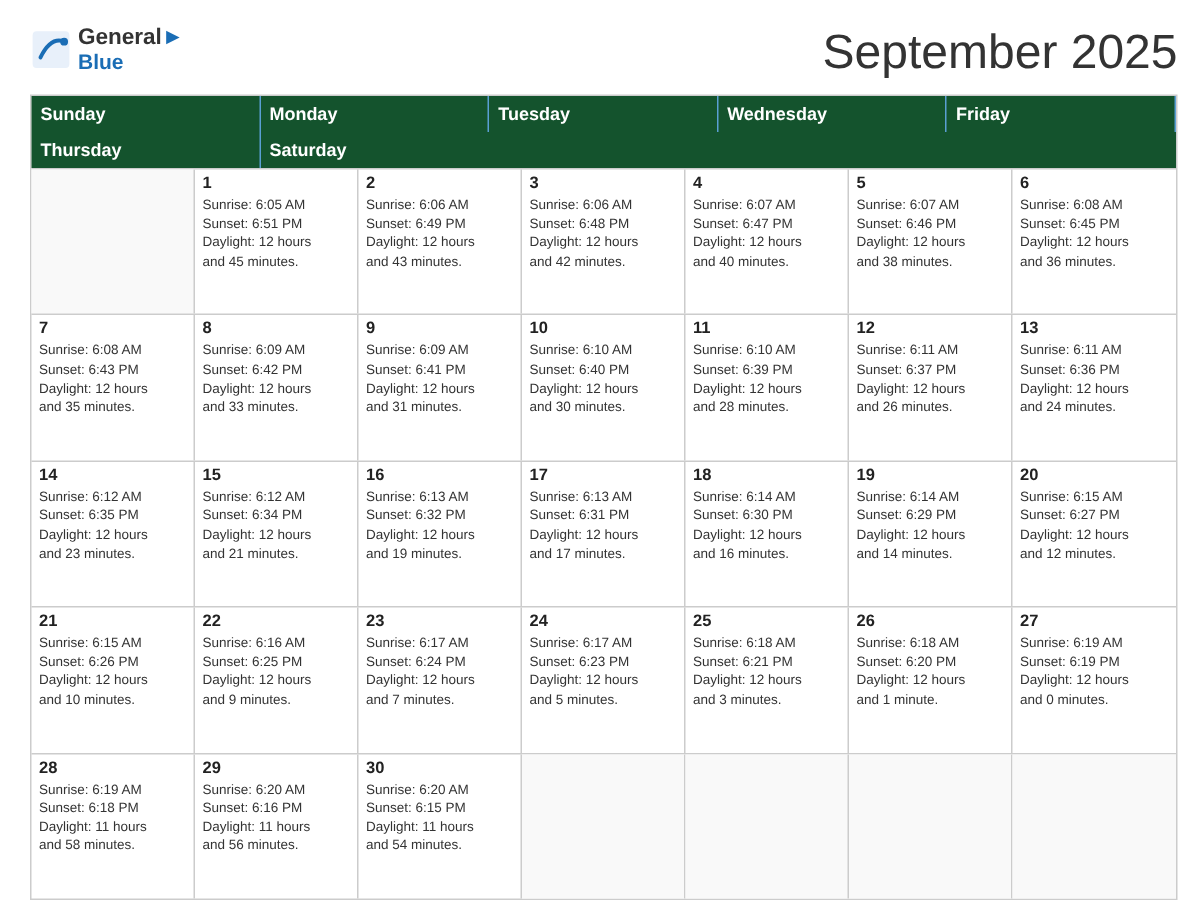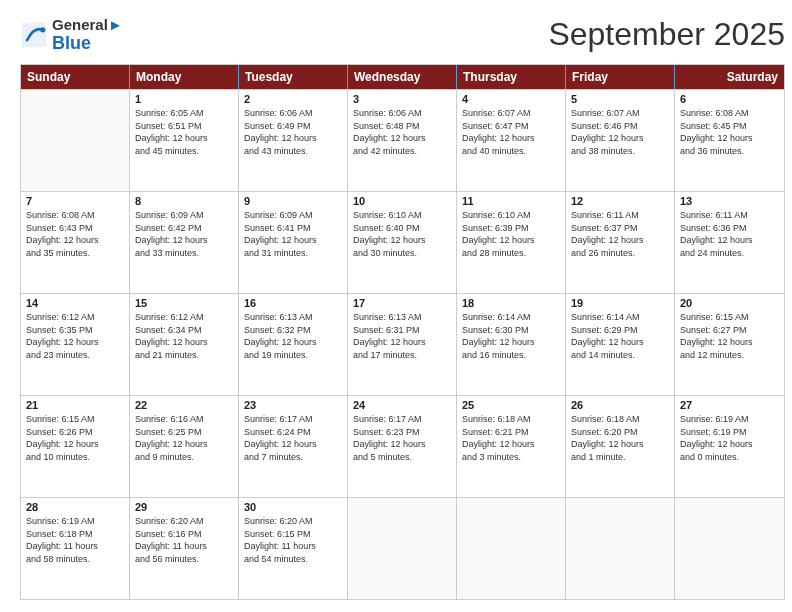--- a/index.html
+++ b/index.html
@@ -45,33 +45,32 @@
       color: #555;
     }
     .calendar {
       flex: 1;
       display: flex;
       flex-direction: column;
       border: 1px solid #ccc;
     }
     .cal-header {
       display: grid;
-      grid-template-columns: repeat(7, 1fr);
-      background: #7f1d1d;
+      grid-template-columns: repeat(5, 1fr);
+      background: #14532d;
     }
     .cal-header-cell {
       color: #fff;
       font-weight: bold;
       font-size: 12px;
       padding: 5px 6px;
       border-right: 1px solid #5a9fd4;
     }
     .cal-header-cell:last-child {
       border-right: none;
-      text-align: right;
     }
     .cal-body {
       flex: 1;
       display: flex;
       flex-direction: column;
     }
     .cal-row {
       display: grid;
       grid-template-columns: repeat(7, 1fr);
       flex: 1;
@@ -109,36 +108,36 @@
 <div class="page">
   <div class="header">
     <div class="logo">
       <svg class="logo-icon" viewBox="0 0 32 32" xmlns="http://www.w3.org/2000/svg">
         <rect x="2" y="2" width="28" height="28" rx="3" fill="#e8f0fa"></rect>
         <path d="M8 22 Q16 6 26 10" stroke="#1a6db5" stroke-width="3" fill="none" stroke-linecap="round"></path>
         <circle cx="26" cy="10" r="3" fill="#1a6db5"></circle>
       </svg>
       <div>
         <div style="font-size:15px;font-weight:bold;color:#333;">General<span style="color:#1a6db5;">►</span></div>
-        <div style="font-size:18px;font-weight:bold;color:#1a6db5;">Blue</div>
+        <div style="font-size:14px;font-weight:bold;color:#1a6db5;">Blue</div>
       </div>
     </div>
     <div class="title-block">
       <div class="month-title">September 2025</div>
     </div>
   </div>
 
   <div class="calendar">
     <div class="cal-header">
     <div class="cal-header-cell">Sunday</div>
         <div class="cal-header-cell">Monday</div>
         <div class="cal-header-cell">Tuesday</div>
         <div class="cal-header-cell">Wednesday</div>
+        <div class="cal-header-cell">Friday</div>
         <div class="cal-header-cell">Thursday</div>
-        <div class="cal-header-cell">Friday</div>
         <div class="cal-header-cell">Saturday</div>
       </div>
     <div class="cal-body">
     <div class="cal-row">
           <div class="cal-cell empty"></div>
           <div class="cal-cell">
             <div class="day-num">1</div>
             <div class="day-info" style="white-space: pre-line;">Sunrise: 6:05 AM
 Sunset: 6:51 PM
 Daylight: 12 hours

